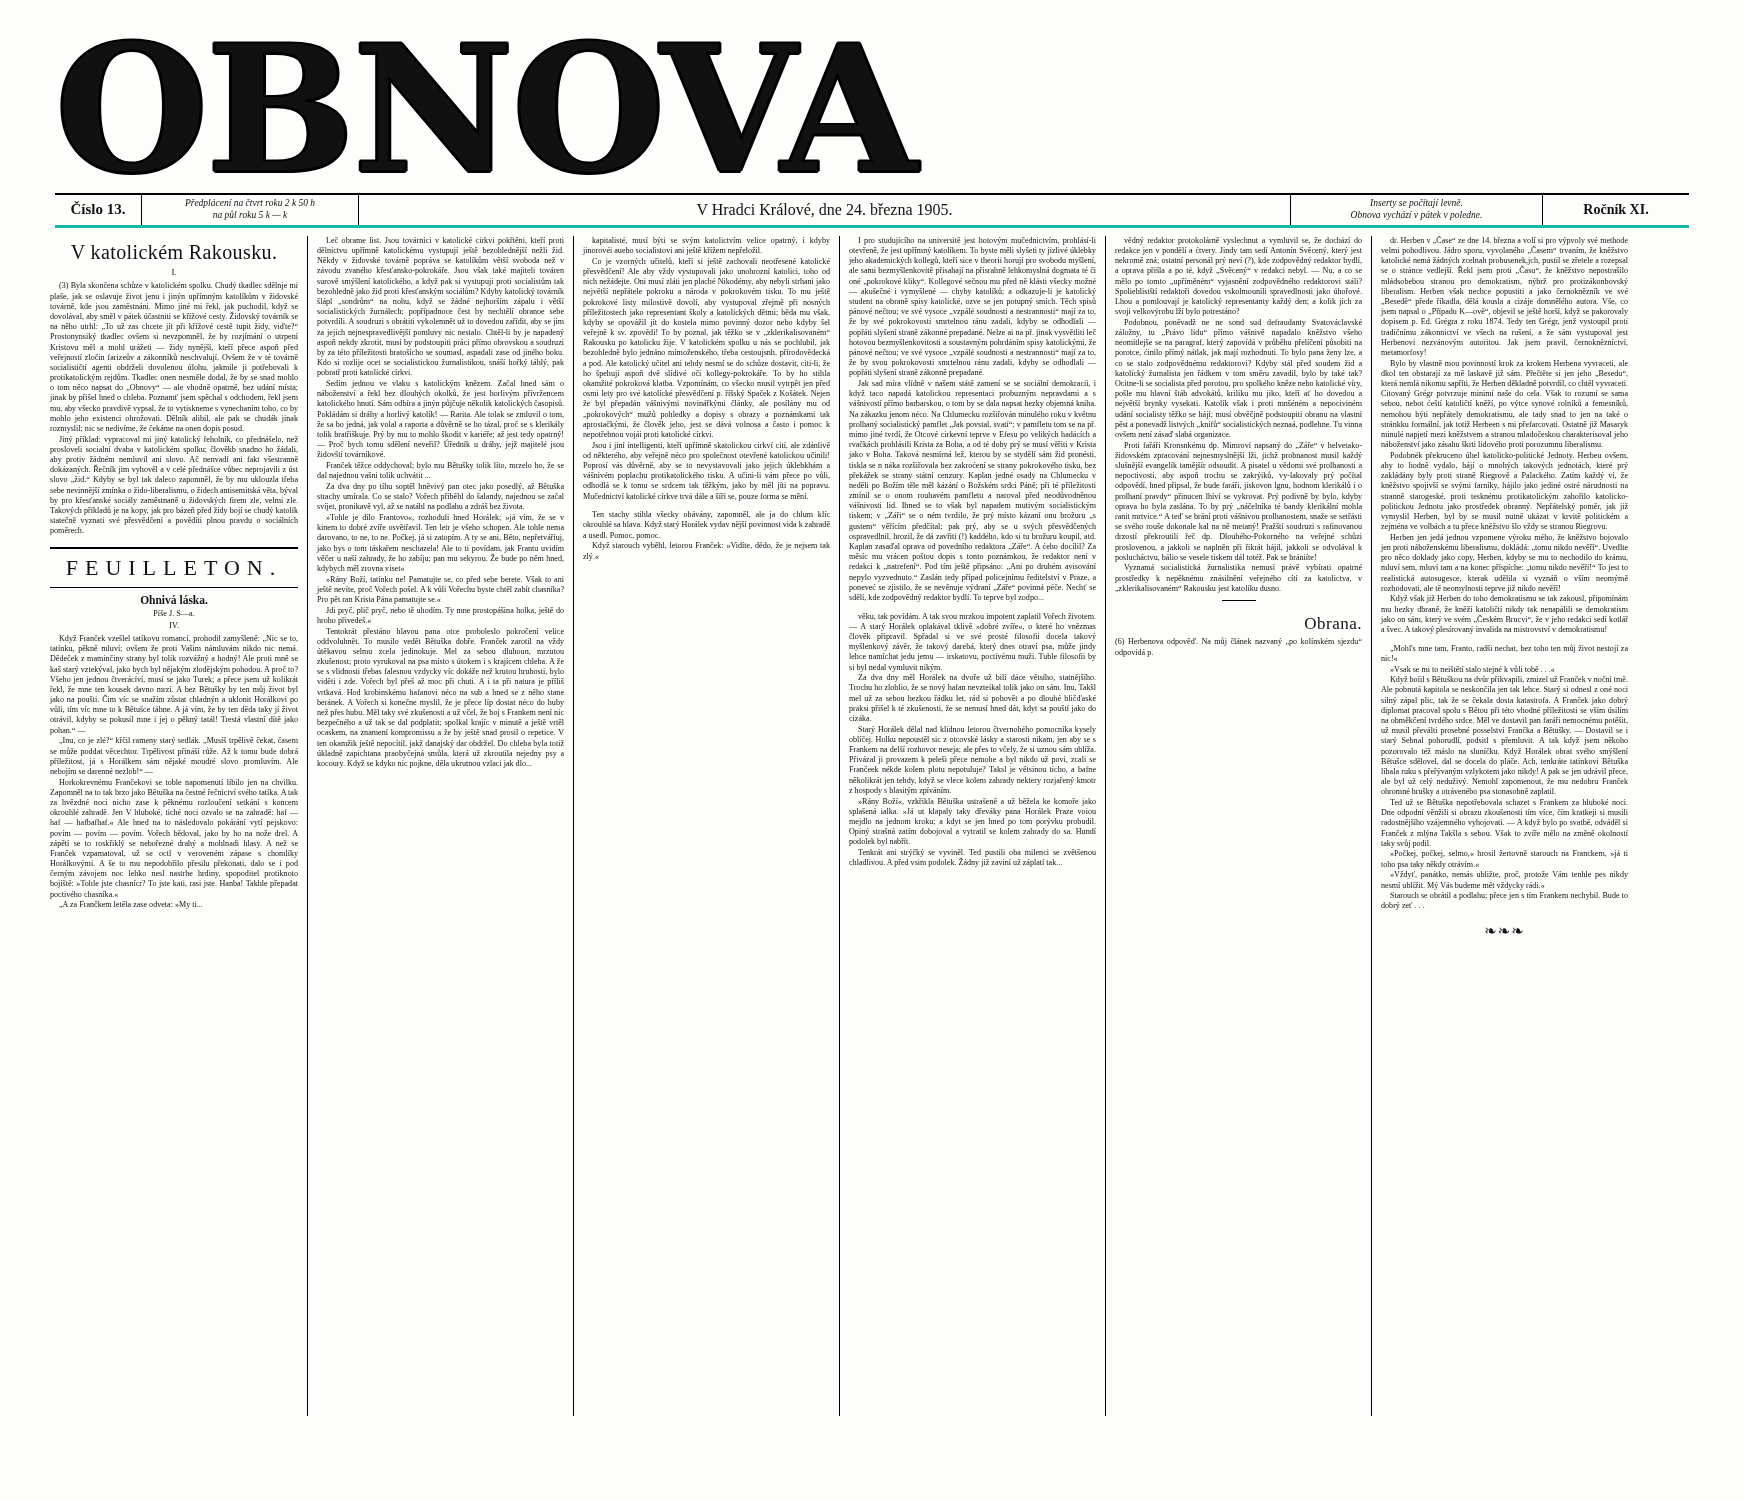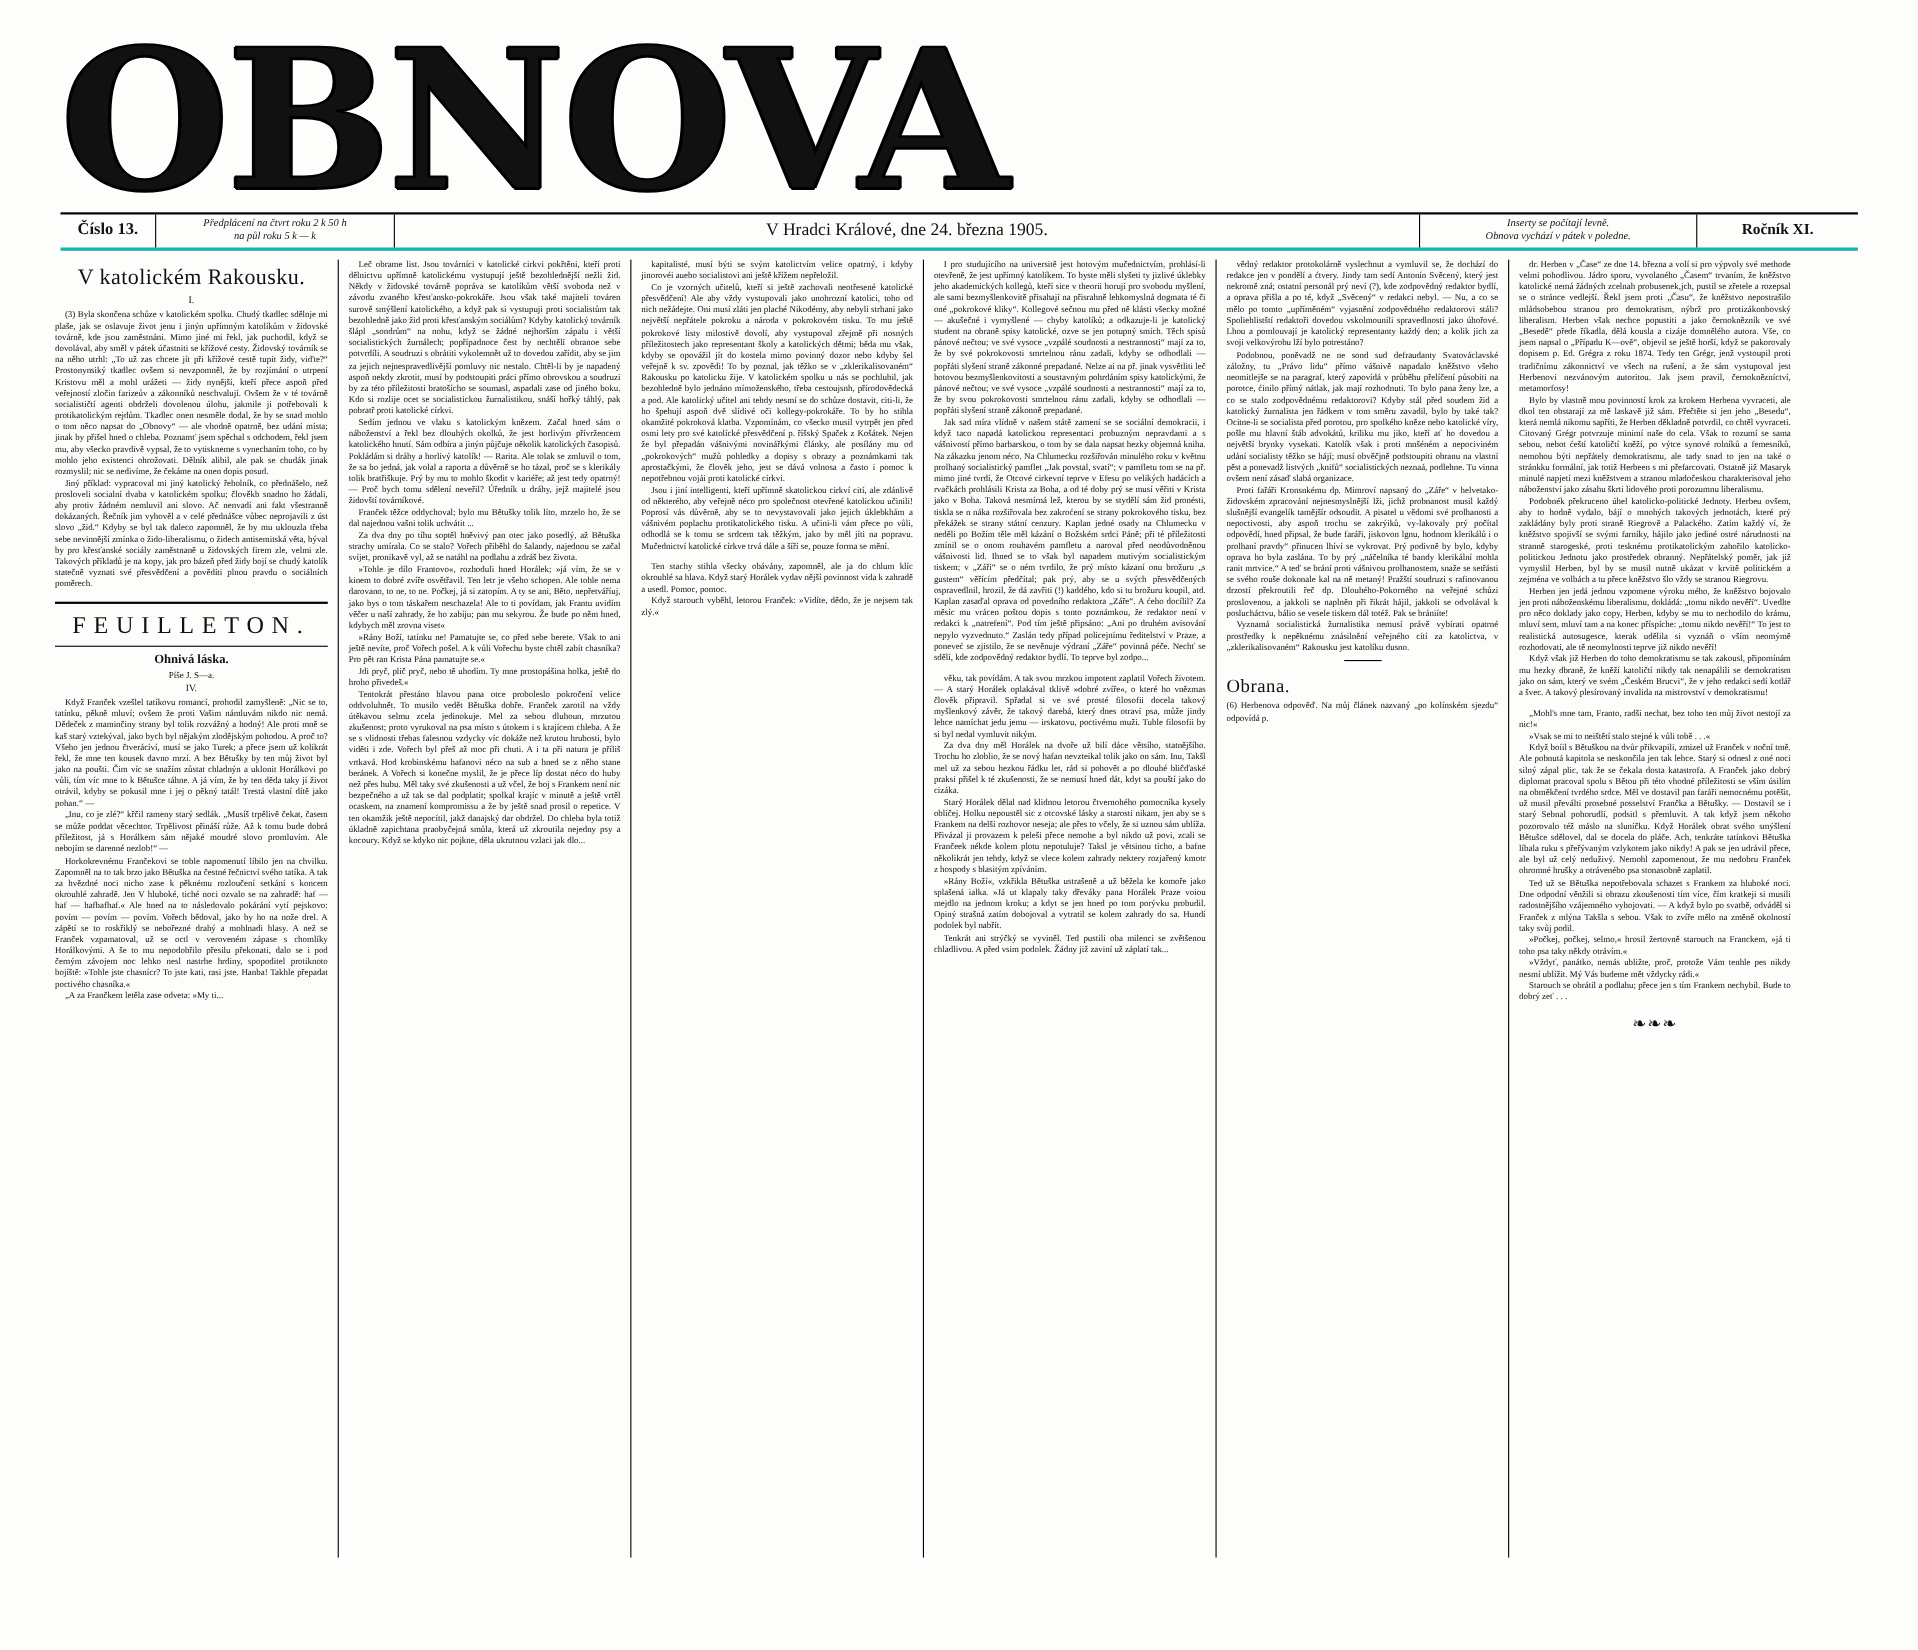--- a/index.html
+++ b/index.html
@@ -81,21 +81,21 @@
     font-size:22px;
     letter-spacing:7px;
     text-align:center;
     margin:5px 0 6px 0;
   }
   .feuilleton-rule2 { border-top:1px solid #000; margin:0 0 5px 0; }
   .story-title { text-align:center; font-size:11.5px; font-weight:bold; margin:2px 0 1px 0; }
   .story-author { text-align:center; font-size:8.2px; margin:0 0 1px 0; }
   .story-chap { text-align:center; font-size:8.6px; margin:0 0 3px 0; }
 
-  .sec-head { text-align:left; font-size:17px; margin:12px 0 3px 0; letter-spacing:0.5px; }
+  .sec-head { text-align:right; font-size:17px; margin:12px 0 3px 0; letter-spacing:0.5px; }
   .sec-rule { width:34px; border-top:1.5px solid #000; margin:6px auto 4px auto; }
 
   .endmark { text-align:center; font-size:15px; margin-top:10px; letter-spacing:1px; }
 
   .gap { height:8px; }
 </style>
 </head>
 <body>
 
 <div class="page">

